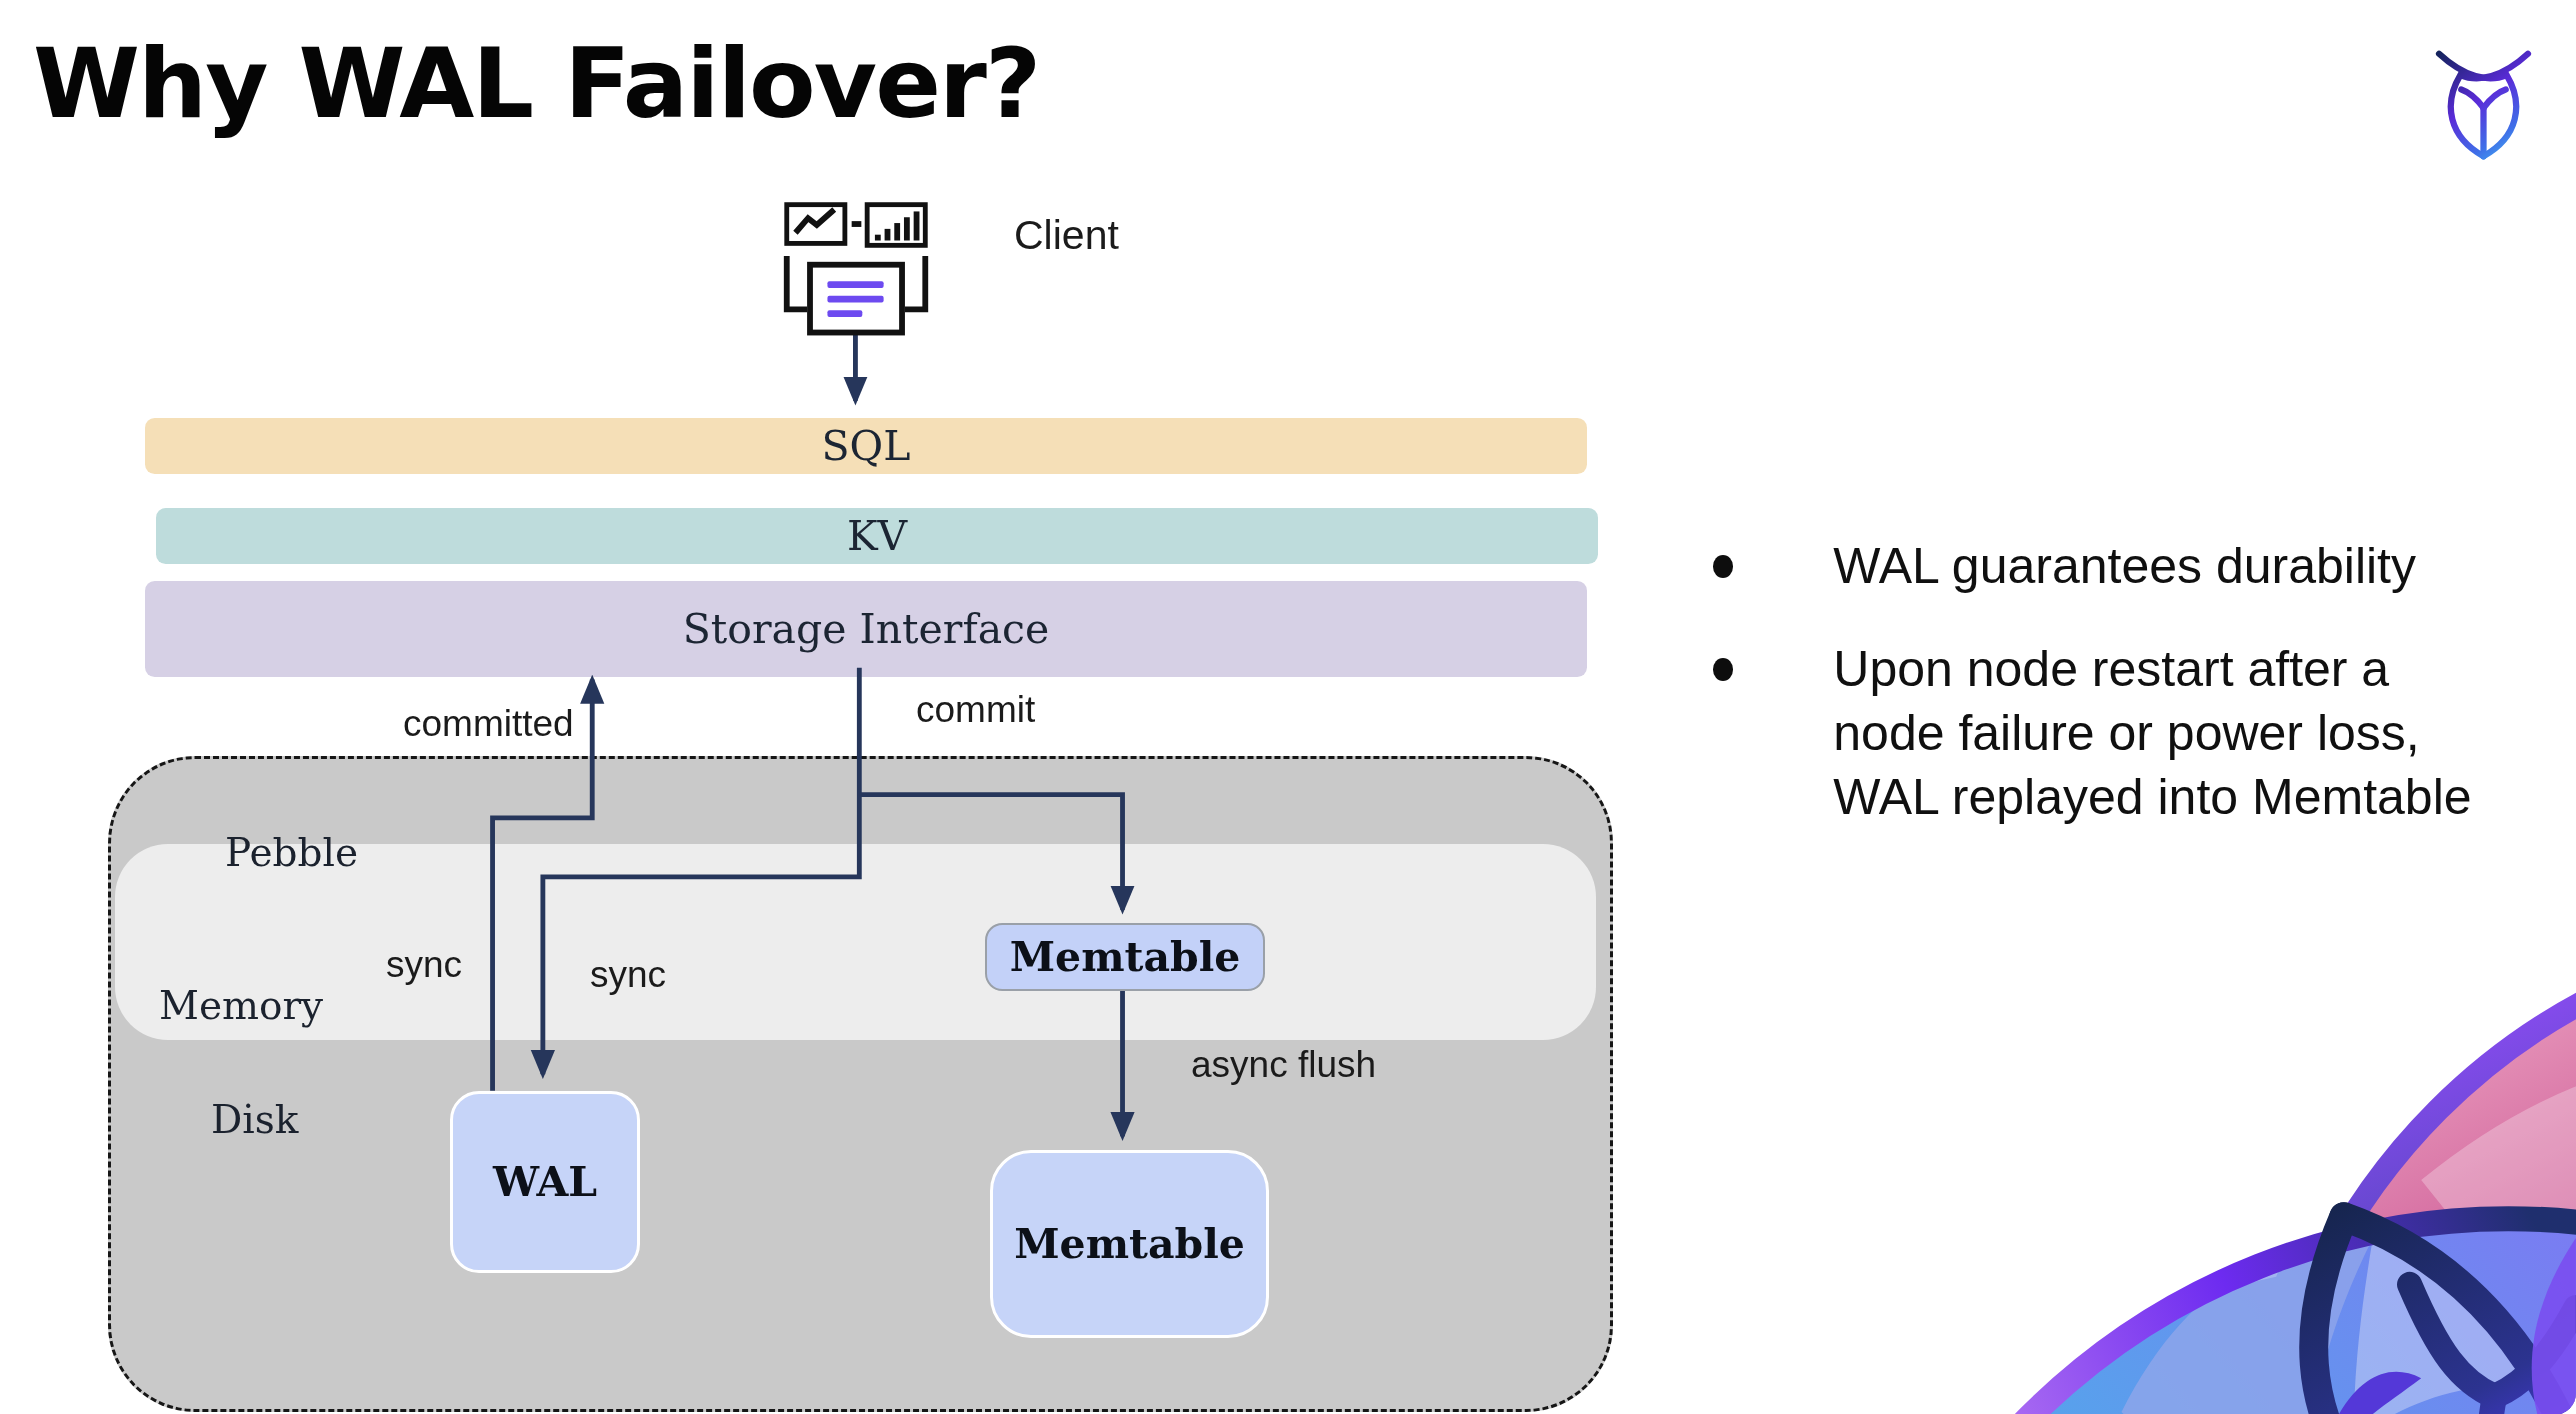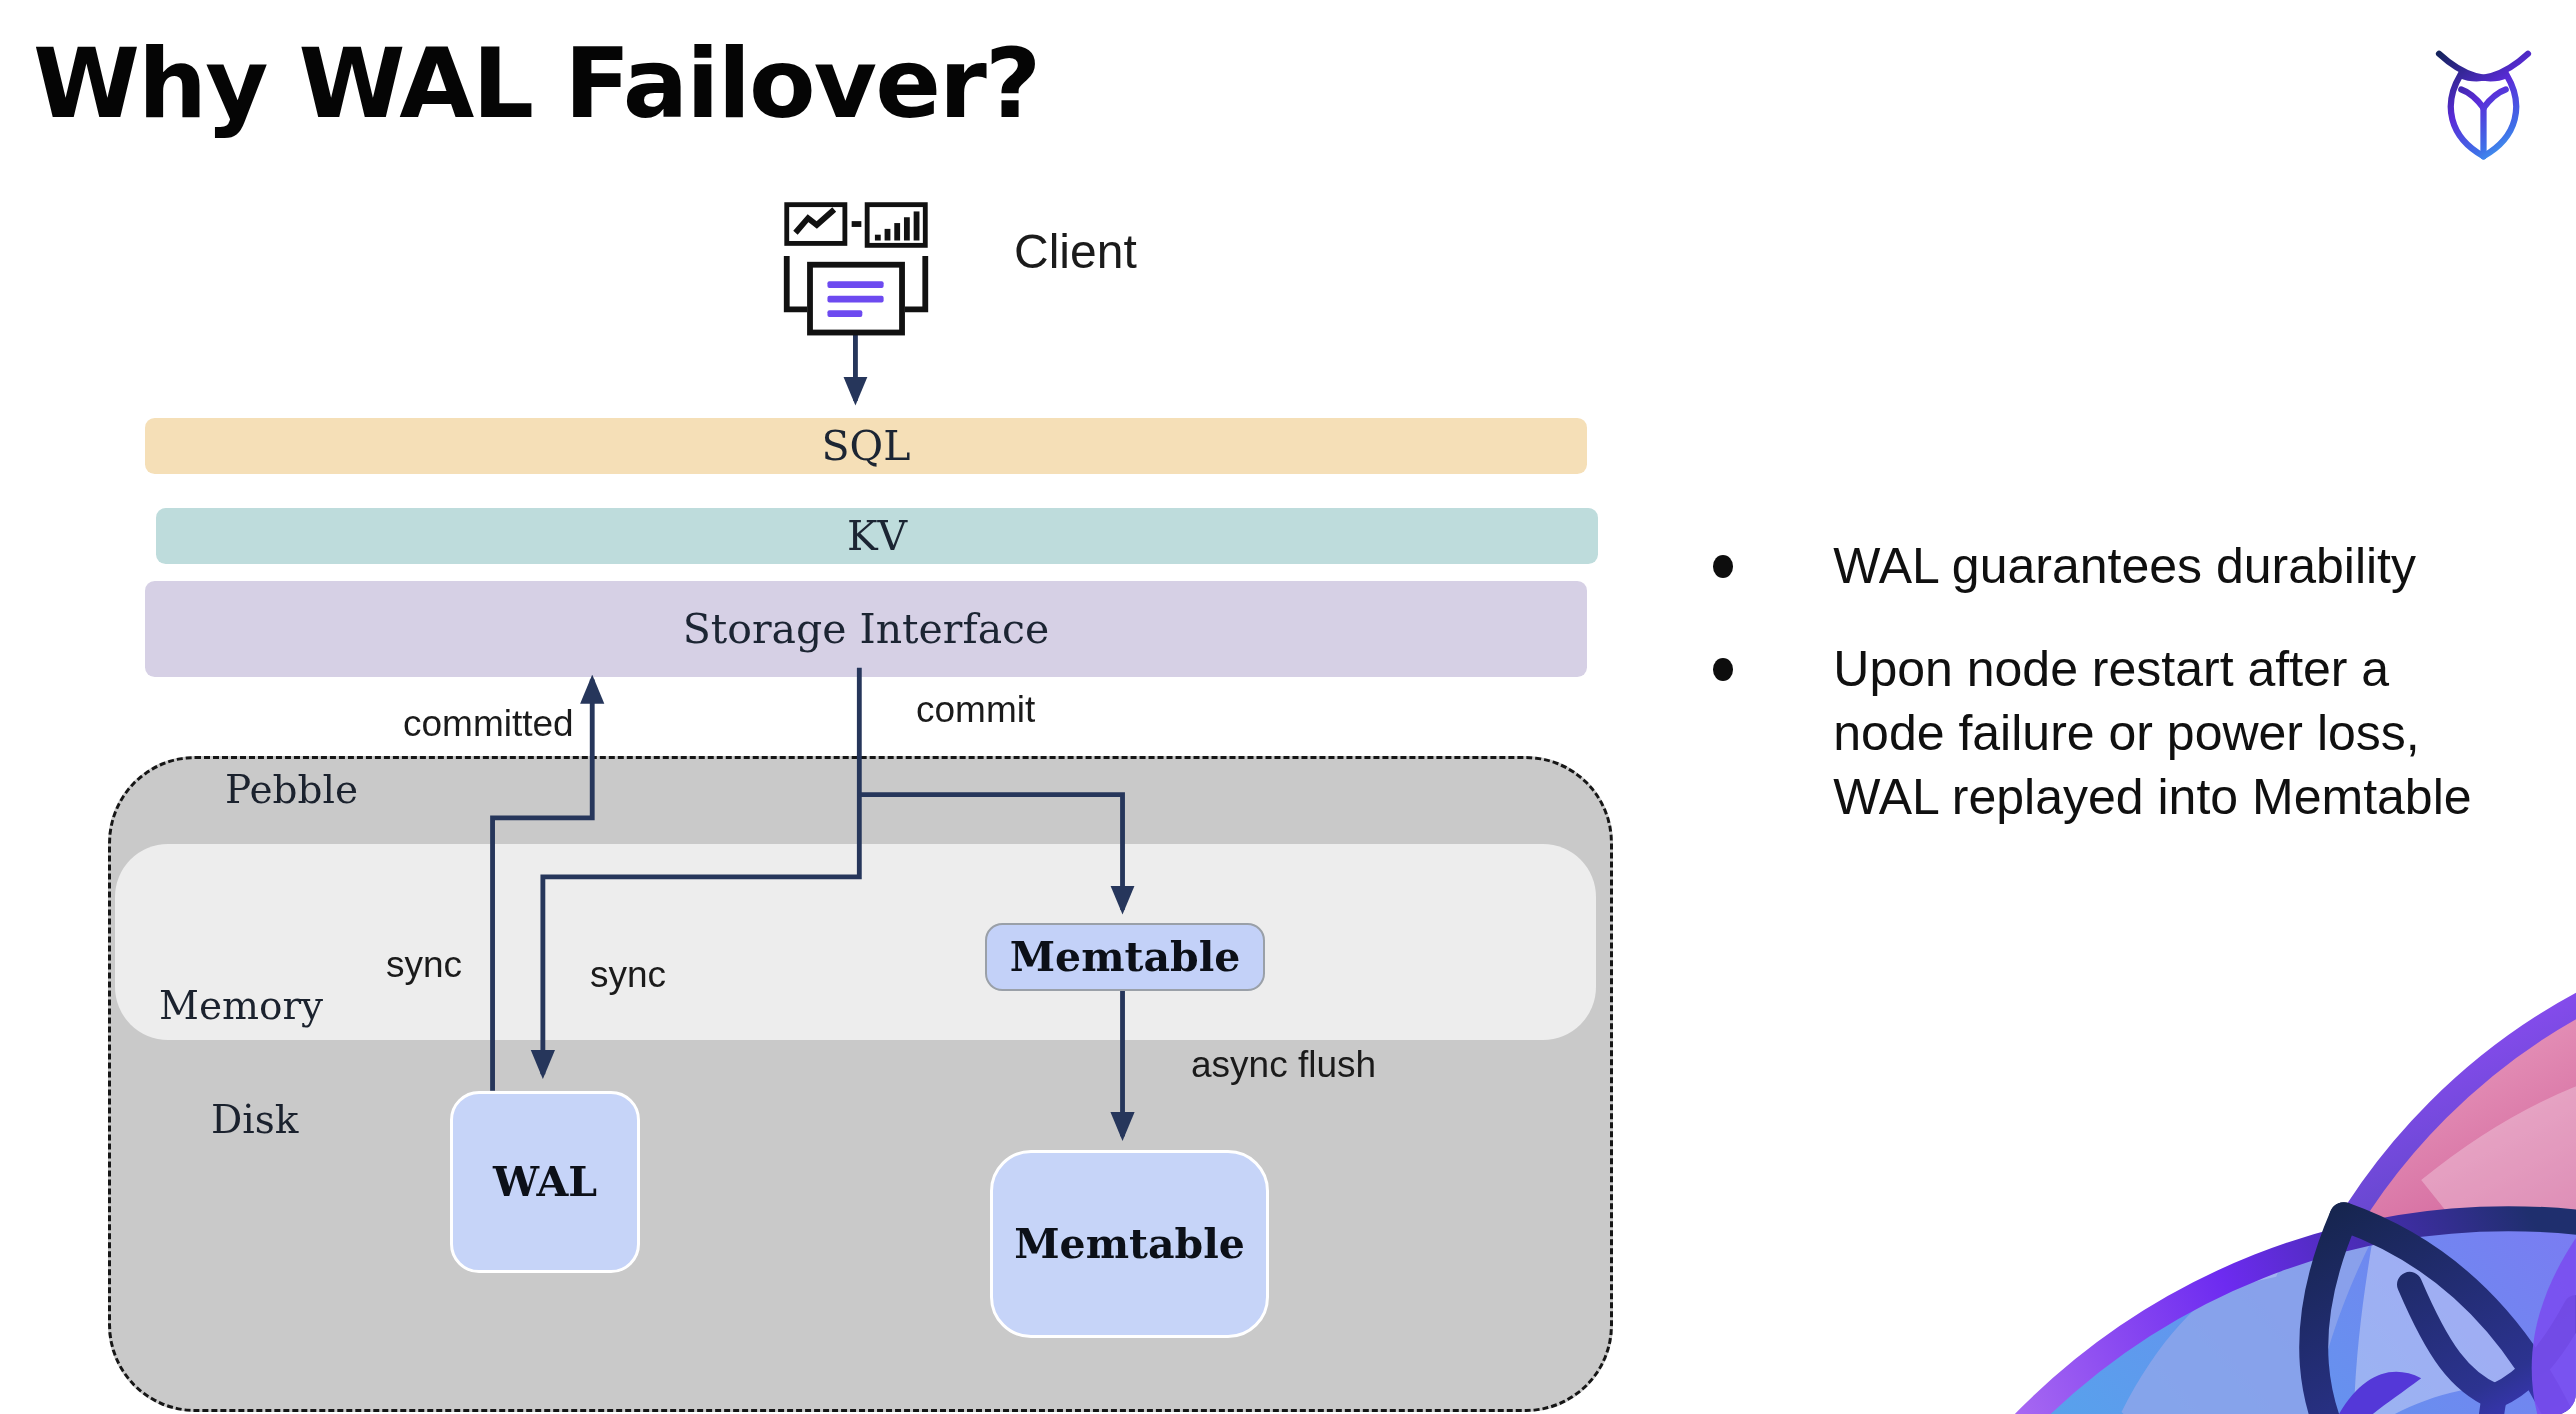--- a/index.html
+++ b/index.html
@@ -30,33 +30,33 @@
     z-index:1;
   }
   #memory-band{
     left:115px;top:844px;width:1481px;height:196px;
     background:#ededed;border-radius:53px;z-index:1;
   }
   .serif-label{
     font-family:"DejaVu Serif","Liberation Serif",serif;
     font-size:39px;color:#1b222e;z-index:5;
   }
-  #label-pebble{left:225px;top:767px;}
+  #label-pebble{left:225px;top:830px;}
   #label-memory{left:159px;top:983px;}
   #label-disk{left:211px;top:1097px;}
   
   .edge-label{
     font-family:"Liberation Sans",sans-serif;font-size:37px;color:#1b1b1b;z-index:5;
   }
   #label-committed{left:403px;top:703px;}
   #label-commit{left:916px;top:689px;}
   #label-sync1{left:386px;top:944px;}
   #label-sync2{left:590px;top:954px;}
   #label-async{left:1191px;top:1044px;}
-  #label-client{left:1014px;top:224px;font-size:48px;}
+  #label-client{left:1014px;top:212px;font-size:41px;}
   
   .node-box{
     display:flex;align-items:center;justify-content:center;
     font-family:"DejaVu Serif","Liberation Serif",serif;font-weight:bold;
     font-size:41px;color:#0c1018;z-index:4;background:#c6d4f8;
   }
   #box-wal{left:450px;top:1091px;width:184px;height:176px;border:3.9px solid #ffffff;border-radius:29px;}
   #box-memtable{left:985px;top:923px;width:276px;height:64px;border:2.9px solid #9aa0a8;border-radius:17.4px;background:#c3d1f8;}
   #box-sstable{left:990px;top:1150px;width:273px;height:182px;border:3.9px solid #ffffff;border-radius:41px;}
   

